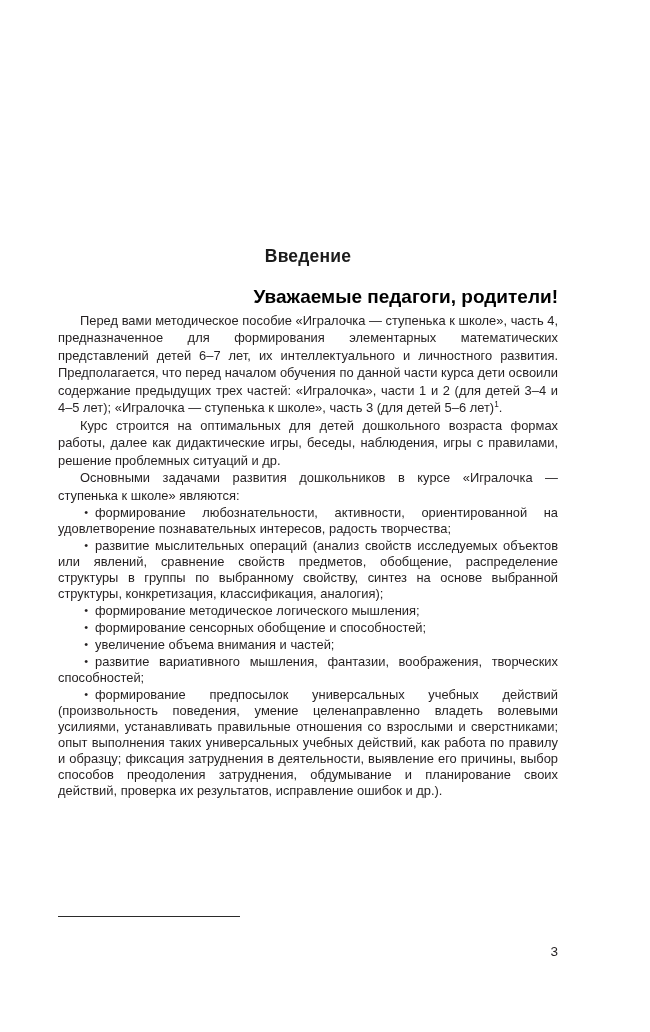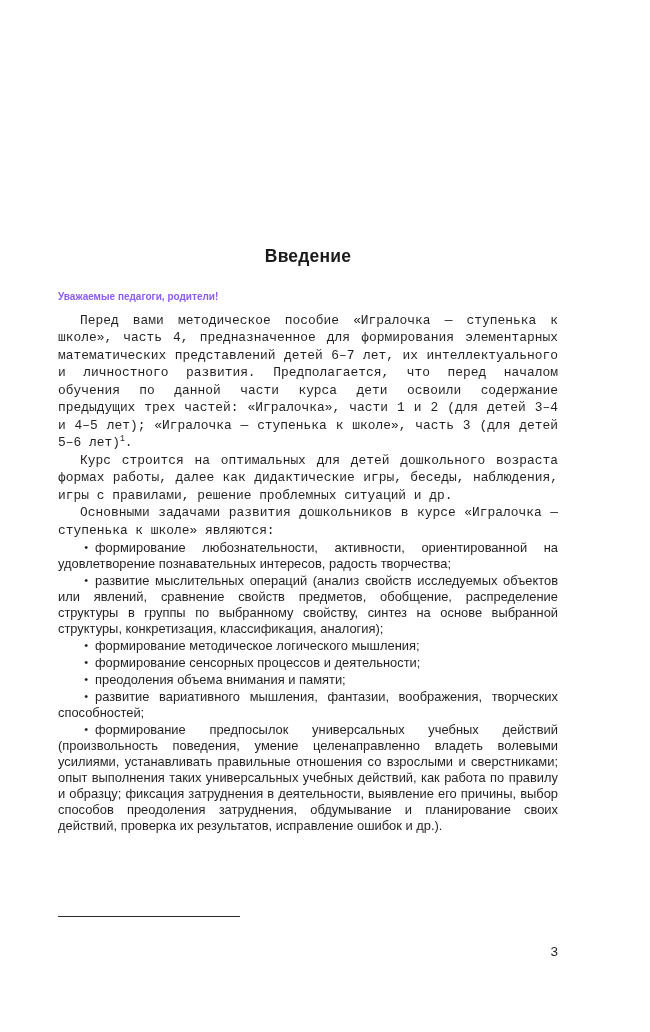--- a/index.html
+++ b/index.html
@@ -39,37 +39,36 @@
     font-size: 17.5px;
     font-weight: bold;
     text-align: center;
     letter-spacing: 0.2px;
     margin: 0 0 22px 0;
     line-height: 20px;
     color: #1b1b1b;
   }
 
   .doc-subtitle {
-    font-size: 10px;
+    font-size: 19px;
     font-weight: bold;
-    text-align: left;
+    text-align: right;
     margin: 0 0 6px 0;
     line-height: 17.5px;
-    color: #8b5cf6;
+    color: #000000;
   }
 
   p.para {
     font-size: 12.9px;
     line-height: 17.5px;
     text-align: justify;
     text-justify: inter-word;
     margin: 0;
     text-indent: 22px;
     hyphens: manual;
-    font-family: Liberation Mono, monospace;
   }
 
   
   p.bullet {
     font-size: 12.9px;
     line-height: 16px;
     text-align: justify;
     text-justify: inter-word;
     margin: 0;
     text-indent: 0;
@@ -146,23 +145,23 @@
     <p class="para">Курс строится на оптимальных для детей дошкольного возраста формах работы, далее как дидактические игры, беседы, наблюдения, игры с правилами, решение проблемных ситуаций и др.</p>
 
     <p class="para">Основными задачами развития дошкольников в курсе «Игралочка — ступенька к школе» являются:</p>
 
     <p class="bullet"><span class="bullet-lead"><span class="bullet-dot">•</span></span><span>формирование любознательности, активности, ориентированной на удовлетворение познавательных интересов, радость творчества;</span></p>
 
     <p class="bullet"><span class="bullet-lead"><span class="bullet-dot">•</span></span><span>развитие мыслительных операций (анализ свойств исследуемых объектов или явлений, сравнение свойств предметов, обобщение, распределение структуры в группы по выбранному свойству, синтез на основе выбранной структуры, конкретизация, классификация, аналогия);</span></p>
 
     <p class="bullet"><span class="bullet-lead"><span class="bullet-dot">•</span></span><span>формирование методическое логического мышления;</span></p>
 
-    <p class="bullet"><span class="bullet-lead"><span class="bullet-dot">•</span></span><span>формирование сенсорных процессов и деятельности;</span></p>
+    <p class="bullet"><span class="bullet-lead"><span class="bullet-dot">•</span></span><span>формирование сенсорных обобщение и способностей;</span></p>
 
-    <p class="bullet"><span class="bullet-lead"><span class="bullet-dot">•</span></span><span>преодоления объема внимания и памяти;</span></p>
+    <p class="bullet"><span class="bullet-lead"><span class="bullet-dot">•</span></span><span>увеличение объема внимания и частей;</span></p>
 
 
     <p class="bullet"><span class="bullet-lead"><span class="bullet-dot">•</span></span><span>развитие вариативного мышления, фантазии, воображения, творческих способностей;</span></p>
 
     <p class="bullet"><span class="bullet-lead"><span class="bullet-dot">•</span></span><span>формирование предпосылок универсальных учебных действий (произвольность поведения, умение целенаправленно владеть волевыми усилиями, устанавливать правильные отношения со взрослыми и сверстниками; опыт выполнения таких универсальных учебных действий, как работа по правилу и образцу; фиксация затруднения в деятельности, выявление его причины, выбор способов преодоления затруднения, обдумывание и планирование своих действий, проверка их результатов, исправление ошибок и др.).</span></p>
 
   </div>
 
   <div class="footnote">
     <div class="footnote-rule"></div>

